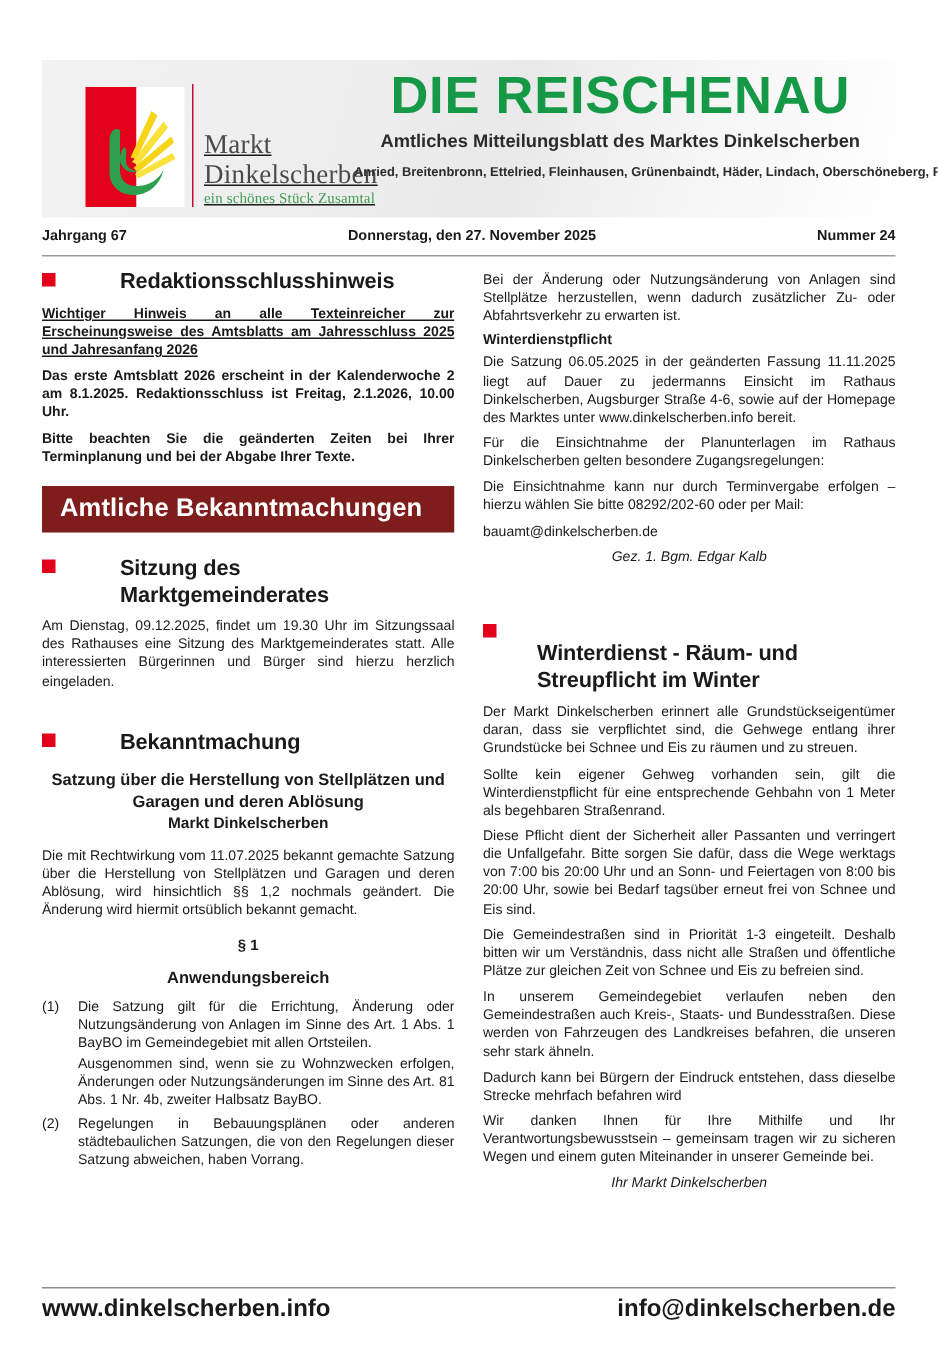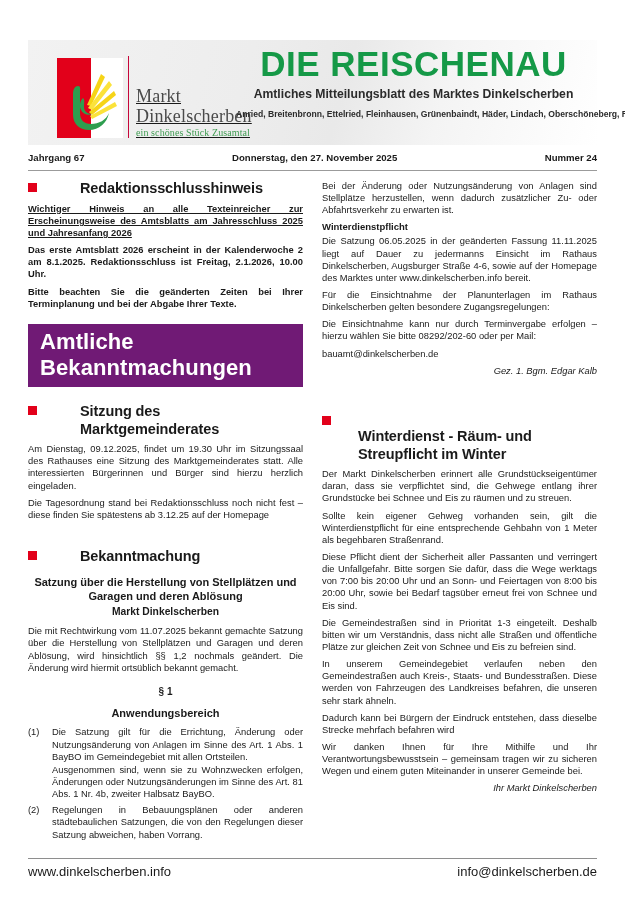--- a/index.html
+++ b/index.html
@@ -185,21 +185,21 @@
   }
   p.bold {
     font-weight: bold;
     text-align: justify;
   }
   p.ul-bold {
     font-weight: bold;
     text-decoration: underline;
     text-align: justify;
   }
-  p.italic { font-style: italic; text-align: right; }
+  p.italic { font-style: italic; text-align: center; }
   .ctr-head {
     text-align: center;
     font-weight: bold;
     font-size: 11px;
     line-height: 1.32;
     margin: 9px 0 0 0;
   }
   .ctr-head.sm { font-size: 10.3px; margin-top: 1px; }
   .para-label {
     text-align: center;
@@ -239,23 +239,23 @@
     flex: 1 1 auto;
     text-align: justify;
   }
   ol.numlist > li .txt .sub {
     display: block;
     margin-top: 1px;
   }
 
   
   .green-banner {
-    background: #701a75;
+    background: #7f1d1d;
     color: #ffffff;
-    font-size: 22px;
+    font-size: 17px;
     font-weight: bold;
     padding: 5px 12px 6px 12px;
     margin: 14px 0 16px 0;
     letter-spacing: 0.1px;
   }
 
   
   .footer-rule {
     position: absolute;
     left: 28px;
@@ -264,22 +264,22 @@
     height: 1px;
     background: #8e8e8e;
   }
   .footer {
     position: absolute;
     left: 28px;
     top: 864px;
     width: 569px;
     display: flex;
     justify-content: space-between;
-    font-size: 13px;
-    font-weight: normal;
+    font-size: 16px;
+    font-weight: bold;
     color: #1a1a1a;
   }
 </style>
 </head>
 <body>
 
 <div class="masthead">
 
   <div class="logo-wrap">
     <div class="logo-mark">
@@ -333,21 +333,20 @@
     <p class="body bold">Das erste Amtsblatt 2026 erscheint in der Kalenderwoche 2 am 8.1.2025. Redaktionsschluss ist Freitag, 2.1.2026, 10.00 Uhr.</p>
     <p class="body bold">Bitte beachten Sie die geänderten Zeiten bei Ihrer Terminplanung und bei der Abgabe Ihrer Texte.</p>
 
     <div class="green-banner">Amtliche Bekanntmachungen</div>
 
     <div class="sec-head">
       <span class="bullet"></span>
       <span class="htxt">Sitzung des Marktgemeinderates</span>
     </div>
     <p class="body">Am Dienstag, 09.12.2025, findet um 19.30 Uhr im Sitzungssaal des Rathauses eine Sitzung des Marktgemeinderates statt. Alle interessierten Bürgerinnen und Bürger sind hierzu herzlich eingeladen.</p>
-    <p class="body">Die Tagesordnung stand bei Redaktionsschluss noch nicht fest – diese finden Sie spätestens ab 3.12.25 auf der Homepage</p>
 
     <div class="gap-lg"></div>
 
     <div class="sec-head">
       <span class="bullet"></span>
       <span class="htxt">Bekanntmachung</span>
     </div>
     <div class="ctr-head">Satzung über die Herstellung von Stellplätzen und Garagen und deren Ablösung</div>
     <div class="ctr-head sm">Markt Dinkelscherben</div>
     <div class="gap-sm"></div>

